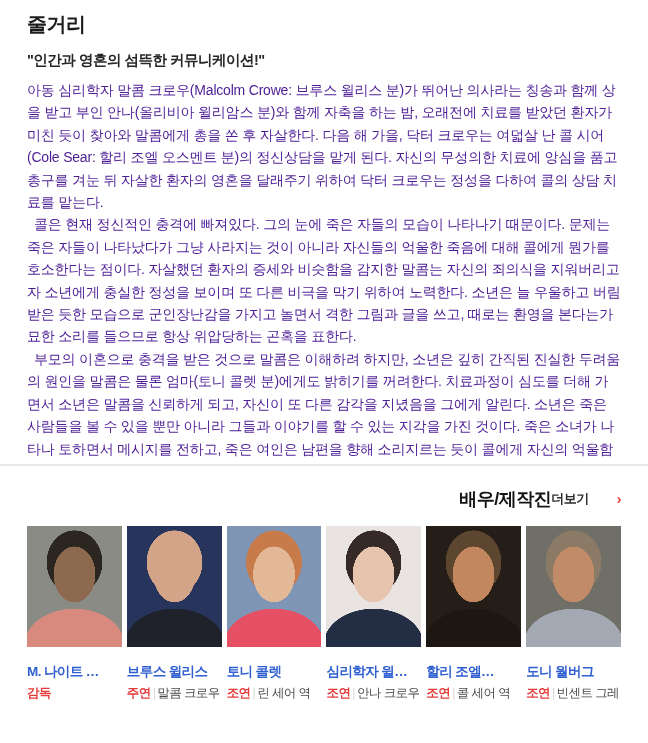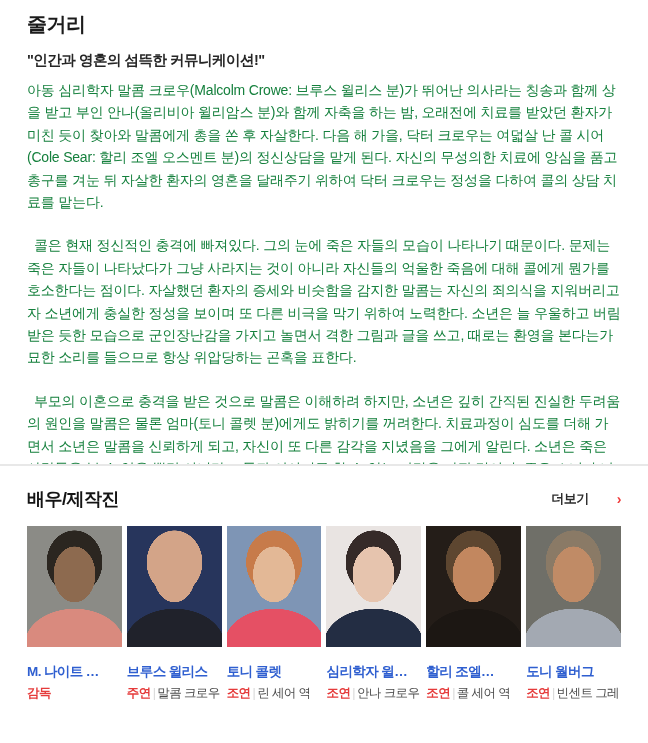--- a/index.html
+++ b/index.html
@@ -16,30 +16,30 @@
   .synopsis-title {
     margin: 0 0 13px 0;
     font-size: 20px; font-weight: 700; color: #1b1b1b; letter-spacing: -0.5px;
   }
   .tagline {
     margin: 0 0 9px 0;
     font-size: 14.5px; font-weight: 700; color: #262626; letter-spacing: -0.5px;
   }
   .body-text p {
     margin: 0;
-    font-size: 14px; line-height: 22.4px; color: #15803d; letter-spacing: -0.2px;
+    font-size: 14px; line-height: 22.4px; color: #4c1d95; letter-spacing: -0.2px;
   }
-  .body-text p + p { text-indent: 7px; margin-top: 21px; }
+  .body-text p + p { text-indent: 7px; }
   .section-divider {
     border: 0; height: 2px; margin: 0;
     background: var(--divider, #e8e8e8);
   }
   .cast { padding: 21px 27px 0 27px; }
   .cast-header {
-    display: flex; justify-content: space-between; align-items: center;
+    display: flex; justify-content: flex-end; align-items: center;
     margin: 0 0 15px 0;
   }
   .cast-title {
     margin: 0; font-size: 18px; font-weight: 700; color: #141414; letter-spacing: -0.5px;
   }
   .more-link {
     display: flex; align-items: center;
     font-size: 13px; color: #2b2b2b; cursor: pointer; text-decoration: none;
     font-weight: 700; letter-spacing: -0.5px; gap: 24px;
   }

